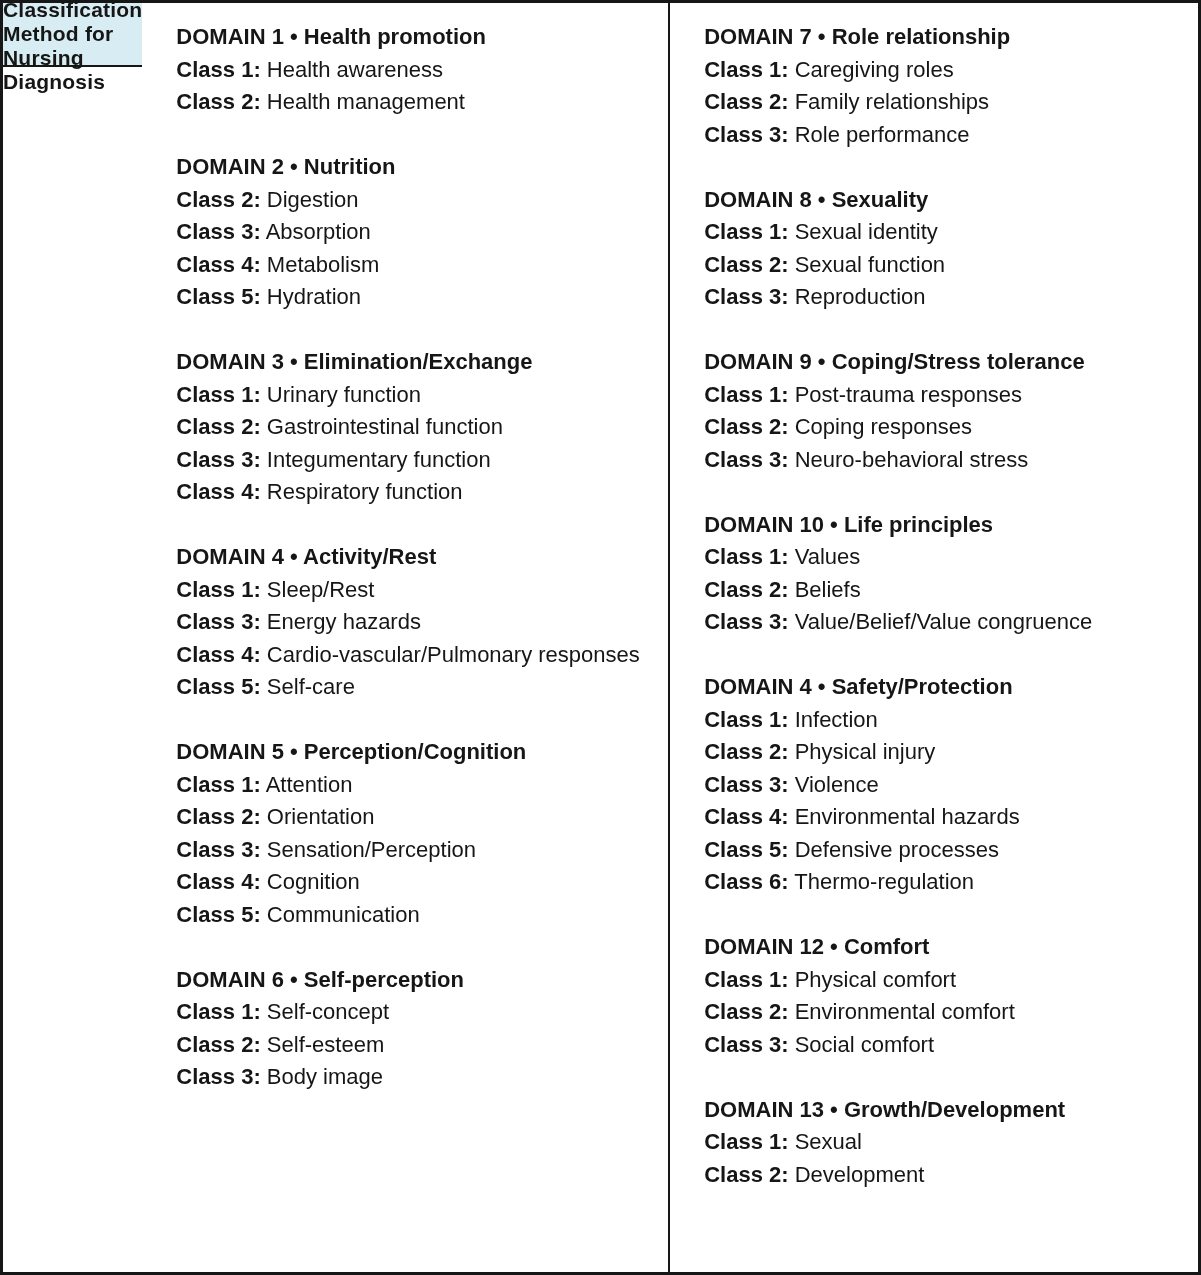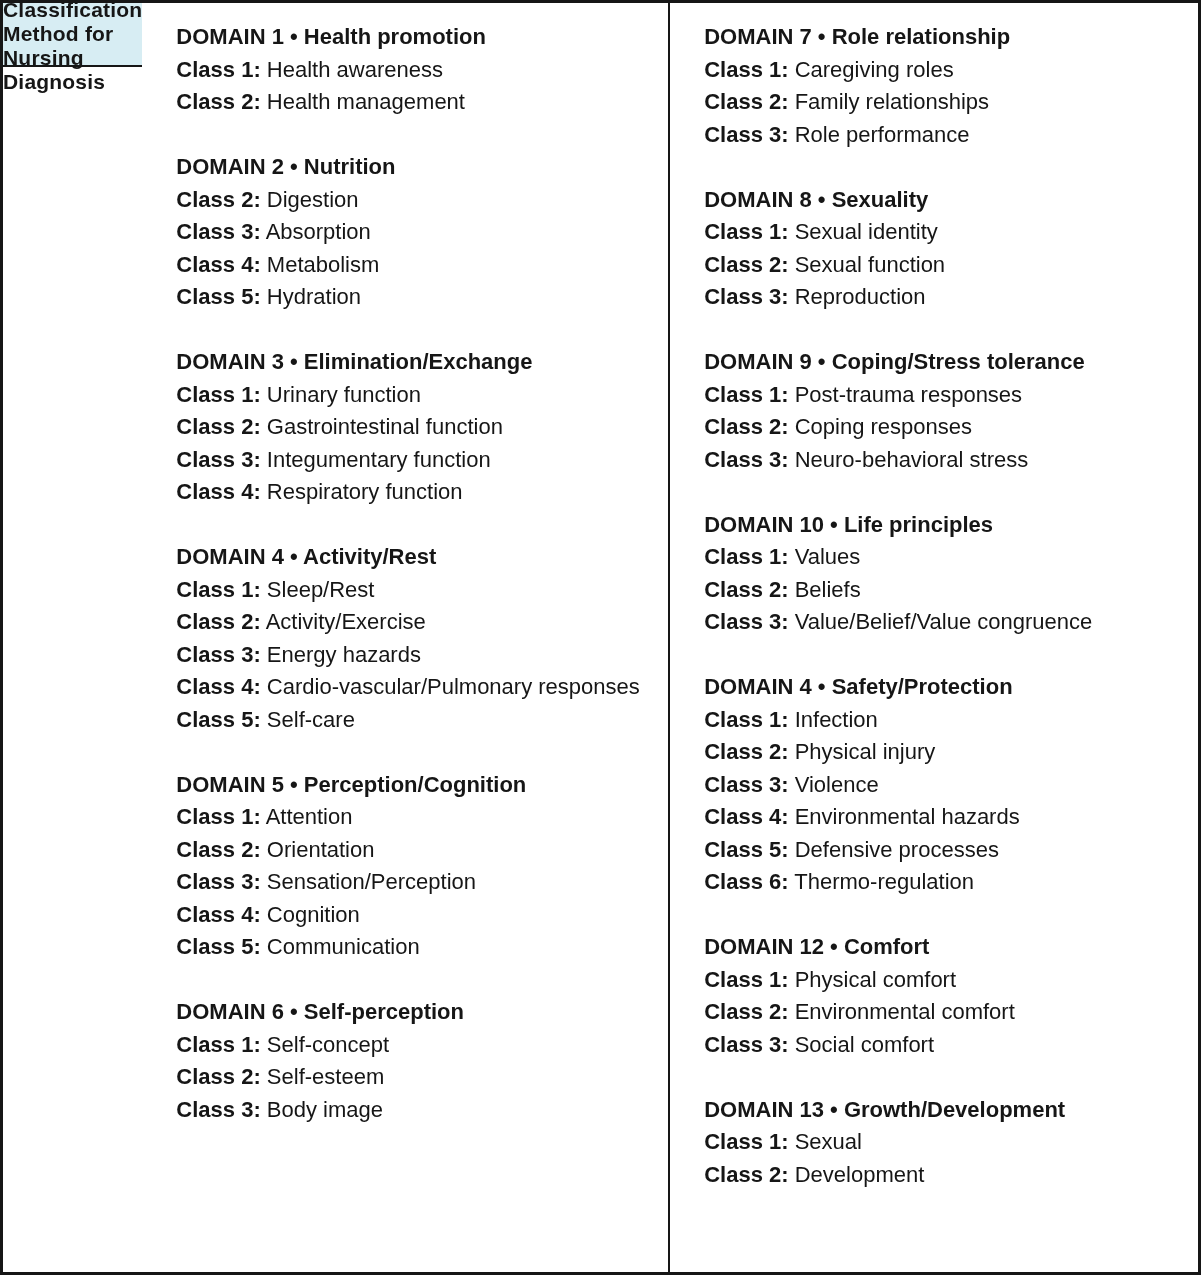--- a/index.html
+++ b/index.html
@@ -95,21 +95,20 @@
           <div class="domain-group">
             <div class="line domain-heading">DOMAIN 3 • Elimination/Exchange</div>
             <div class="line class-line"><span class="class-label">Class 1:</span><span class="class-text"> Urinary function</span></div>
             <div class="line class-line"><span class="class-label">Class 2:</span><span class="class-text"> Gastrointestinal function</span></div>
             <div class="line class-line"><span class="class-label">Class 3:</span><span class="class-text"> Integumentary function</span></div>
             <div class="line class-line"><span class="class-label">Class 4:</span><span class="class-text"> Respiratory function</span></div>
           </div>
           <div class="domain-group">
             <div class="line domain-heading">DOMAIN 4 • Activity/Rest</div>
             <div class="line class-line"><span class="class-label">Class 1:</span><span class="class-text"> Sleep/Rest</span></div>
-            <div class="line class-line"><span class="class-label">Class 2:</span><span class="class-text"> Activity/Exercise</span></div>
             <div class="line class-line"><span class="class-label">Class 3:</span><span class="class-text"> Energy hazards</span></div>
             <div class="line class-line"><span class="class-label">Class 4:</span><span class="class-text"> Cardio-vascular/Pulmonary responses</span></div>
             <div class="line class-line"><span class="class-label">Class 5:</span><span class="class-text"> Self-care</span></div>
           </div>
           <div class="domain-group">
             <div class="line domain-heading">DOMAIN 5 • Perception/Cognition</div>
             <div class="line class-line"><span class="class-label">Class 1:</span><span class="class-text"> Attention</span></div>
             <div class="line class-line"><span class="class-label">Class 2:</span><span class="class-text"> Orientation</span></div>
             <div class="line class-line"><span class="class-label">Class 3:</span><span class="class-text"> Sensation/Perception</span></div>
             <div class="line class-line"><span class="class-label">Class 4:</span><span class="class-text"> Cognition</span></div>

